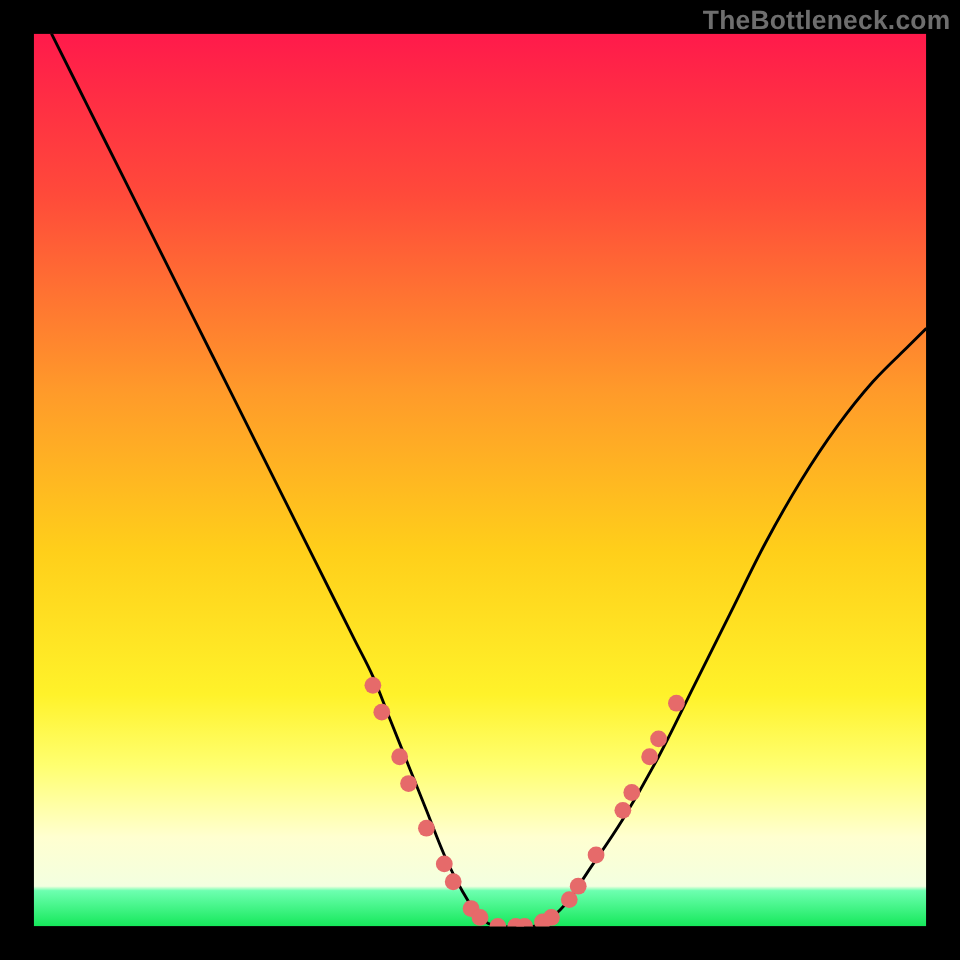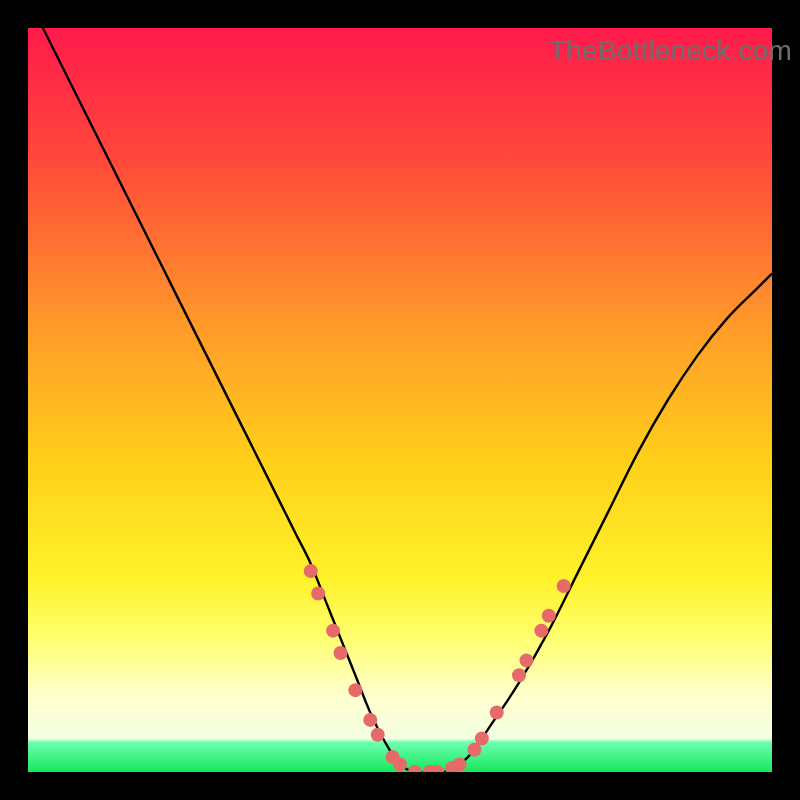--- a/index.html
+++ b/index.html
@@ -32,24 +32,23 @@
     left: 0;
     top: 0;
     width: 100%;
     height: 100%;
   }
   .watermark {
     position: absolute;
     top: 4px;
     right: 8px;
     color: #6e6e6e;
-    font-size: 28px;
-    font-weight: 400;
+    font-size: 22px;
+    font-weight: 700;
     letter-spacing: 0.2px;
-    margin-top: 31px;
   }
   svg.curve {
     position: absolute;
     left: 0;
     top: 0;
     width: 100%;
     height: 100%;
     overflow: visible;
   }
 </style>

